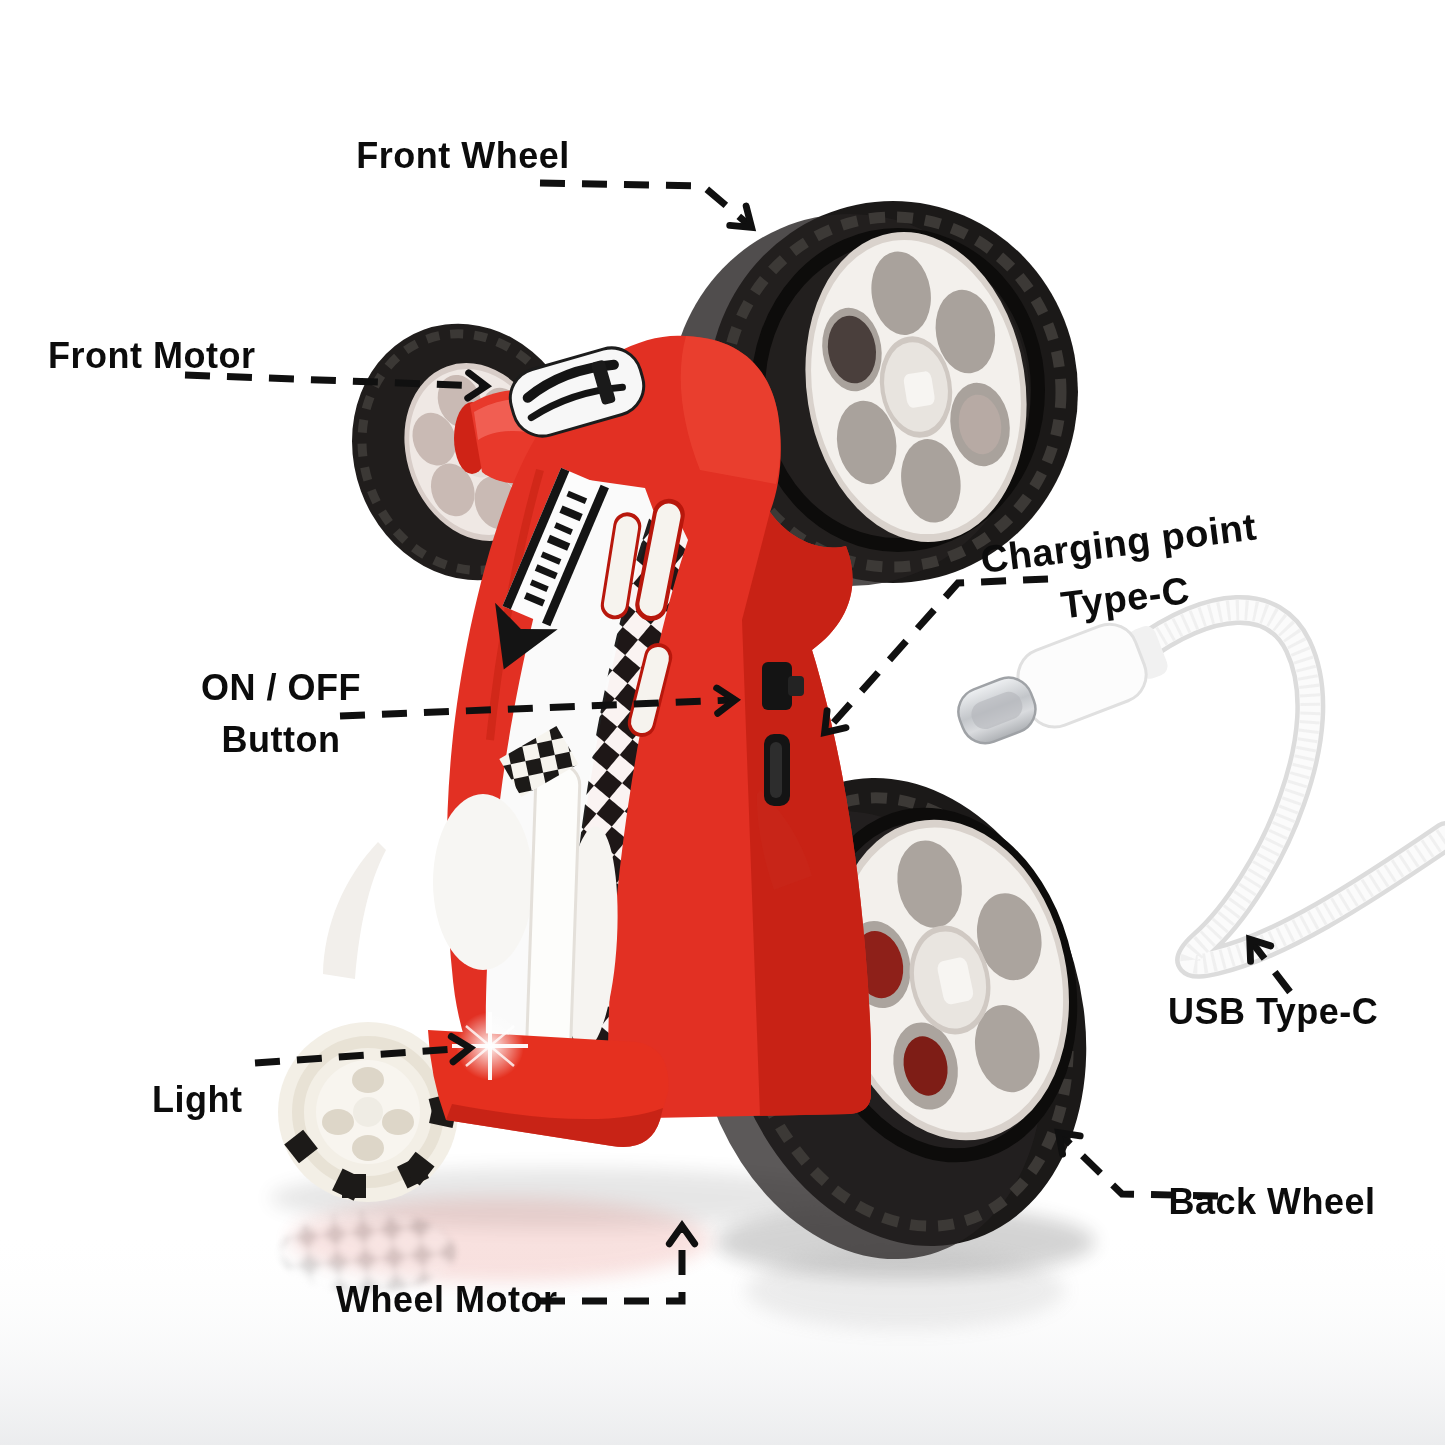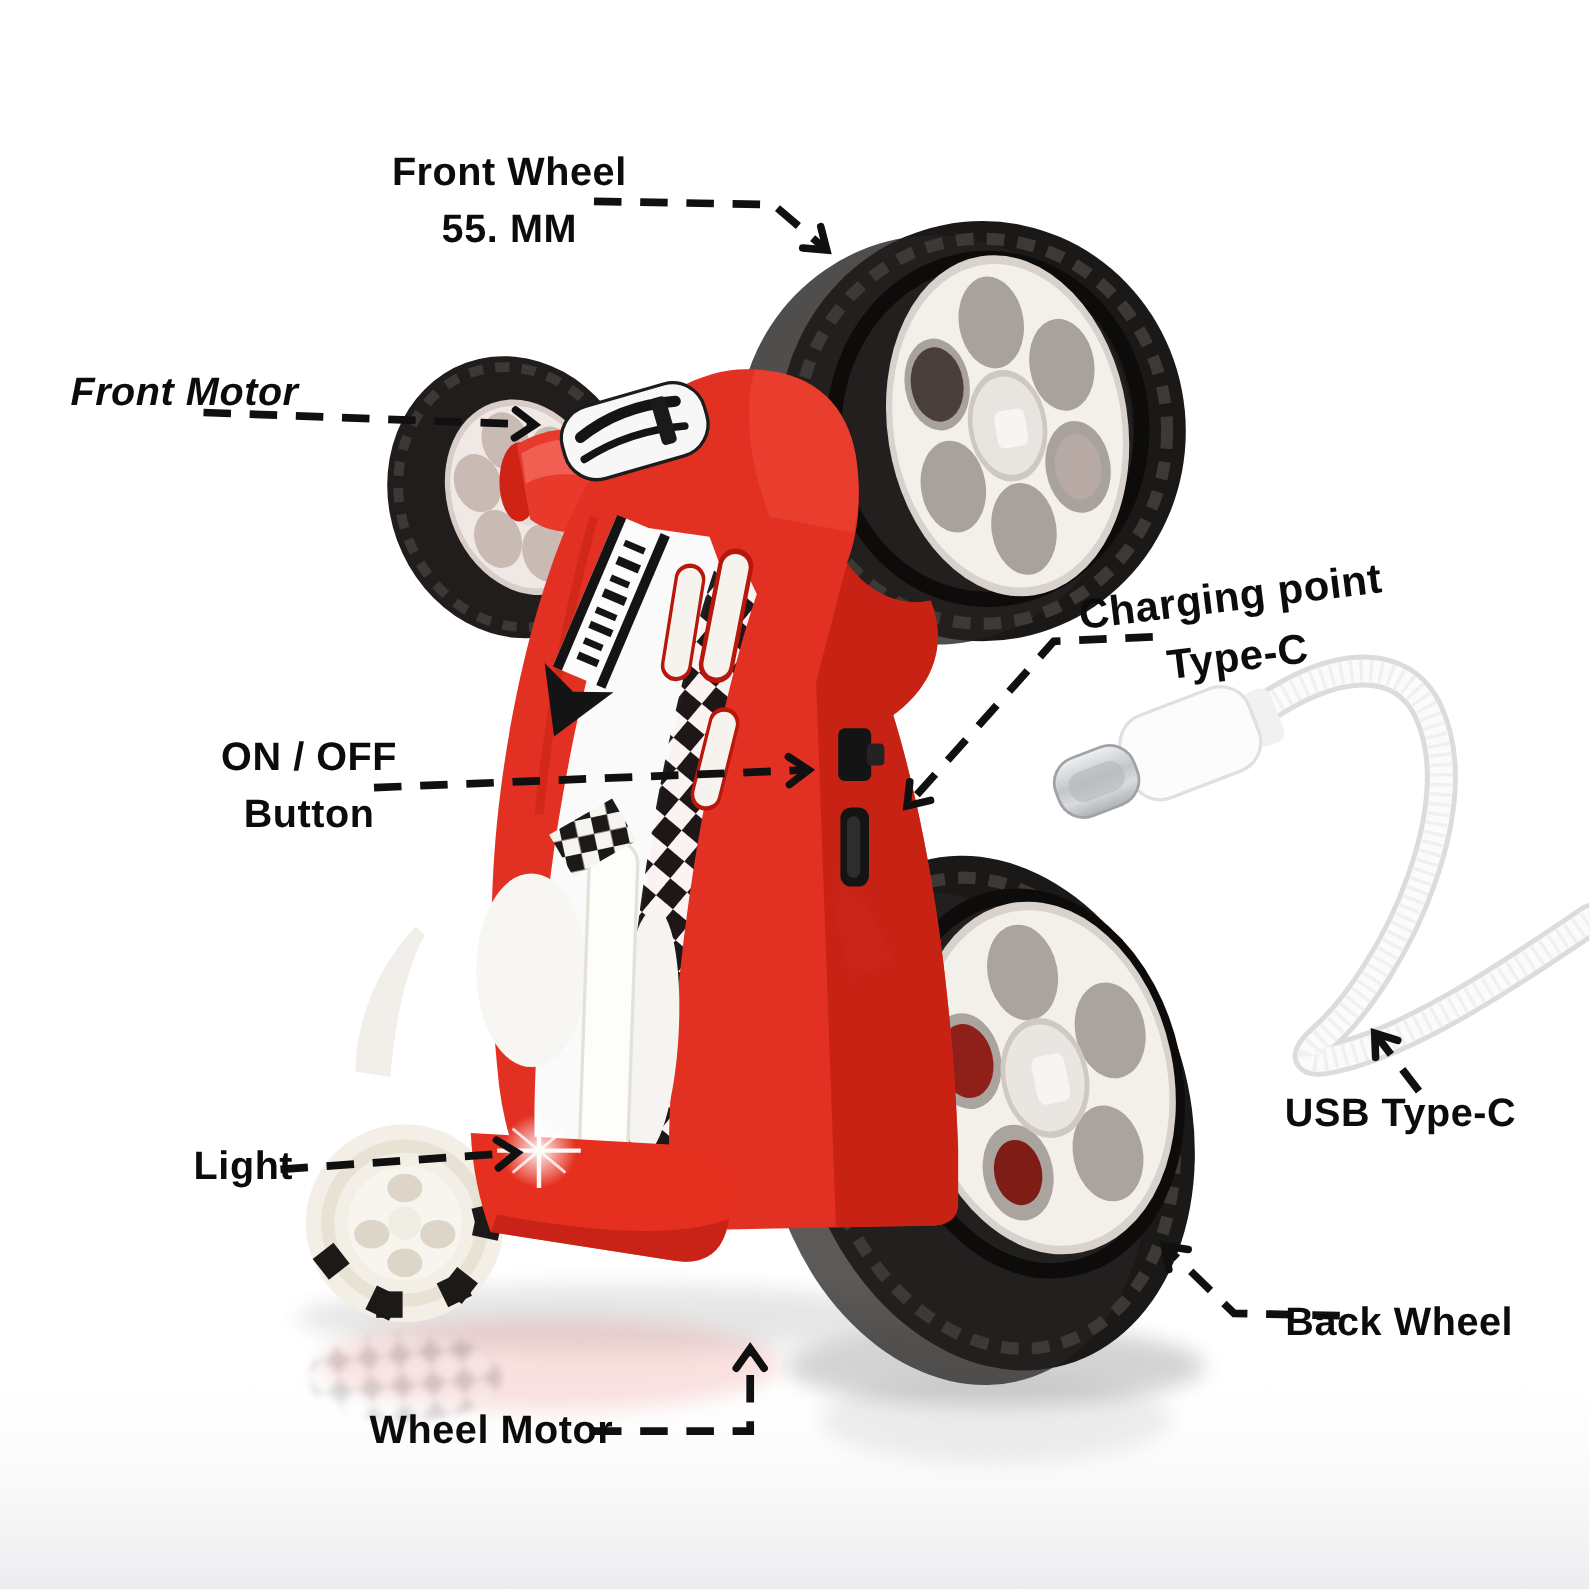--- a/index.html
+++ b/index.html
@@ -295,42 +295,41 @@
     <path d="M 340 716 L 733 700" marker-end="url(#ah)"></path>
     <path d="M 1290 992 L 1251 941" marker-end="url(#ah)"></path>
     <path d="M 255 1063 L 468 1048" marker-end="url(#ah)"></path>
     <path d="M 1218 1196 L 1122 1194 L 1060 1134" marker-end="url(#ah)"></path>
     <path d="M 540 1301 L 682 1301 L 682 1228" marker-end="url(#ah)"></path>
   </g>
 </svg>
 
 <div class="label centered" style="left:463px;top:130px;">
   <div>Front Wheel</div>
-  <div>55. MM</div>
-</div>
-
-<div class="label" style="left:64px;top:330px;font-style:italic;">
+</div>
+
+<div class="label" style="left:48px;top:330px;">
   <div>Front Motor</div>
 </div>
 
 <div class="label rotated charging" style="left:1122px;top:516px;">
   <div>Charging point</div>
   <div>Type-C</div>
 </div>
 
 <div class="label centered" style="left:281px;top:662px;">
   <div>ON / OFF</div>
   <div>Button</div>
 </div>
 
 <div class="label" style="left:1168px;top:986px;">
   <div>USB Type-C</div>
 </div>
 
-<div class="label" style="left:152px;top:1034px;margin-left:24px;">
+<div class="label" style="left:152px;top:1074px;">
   <div>Light</div>
 </div>
 
 <div class="label centered" style="left:1272px;top:1176px;">
   <div>Back Wheel</div>
 </div>
 
 <div class="label" style="left:336px;top:1274px;">
   <div>Wheel Motor</div>
 </div>

